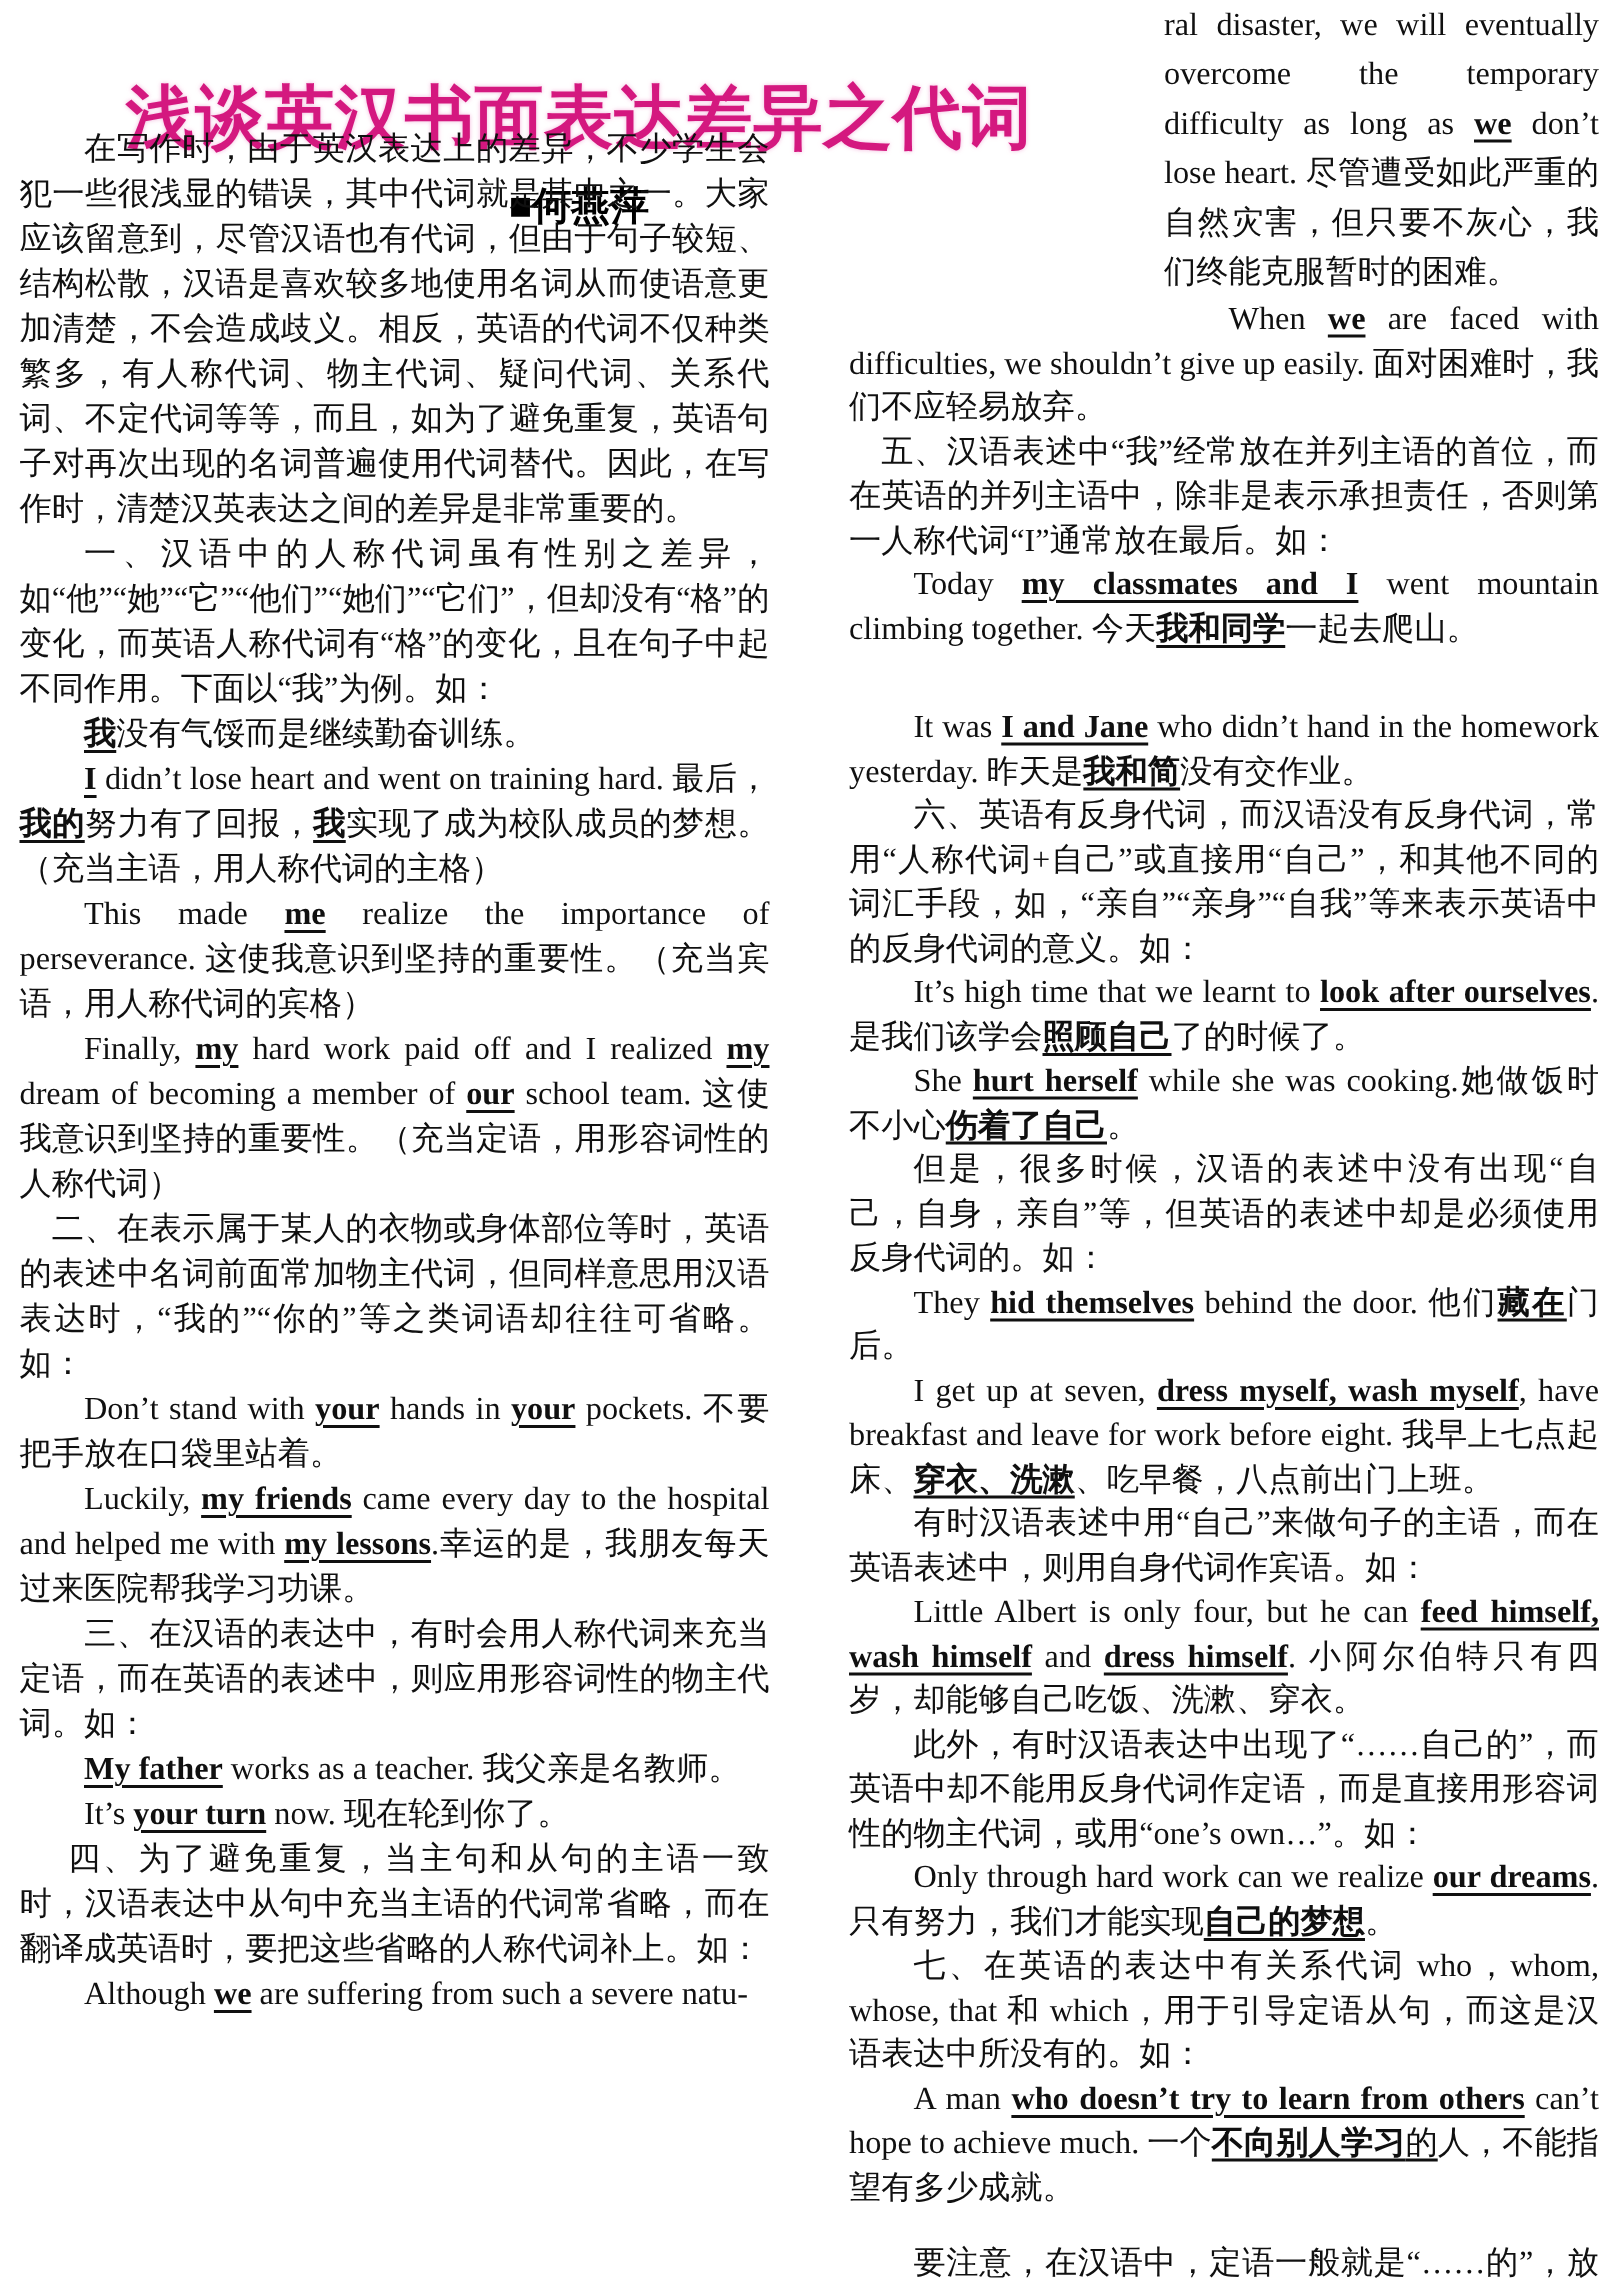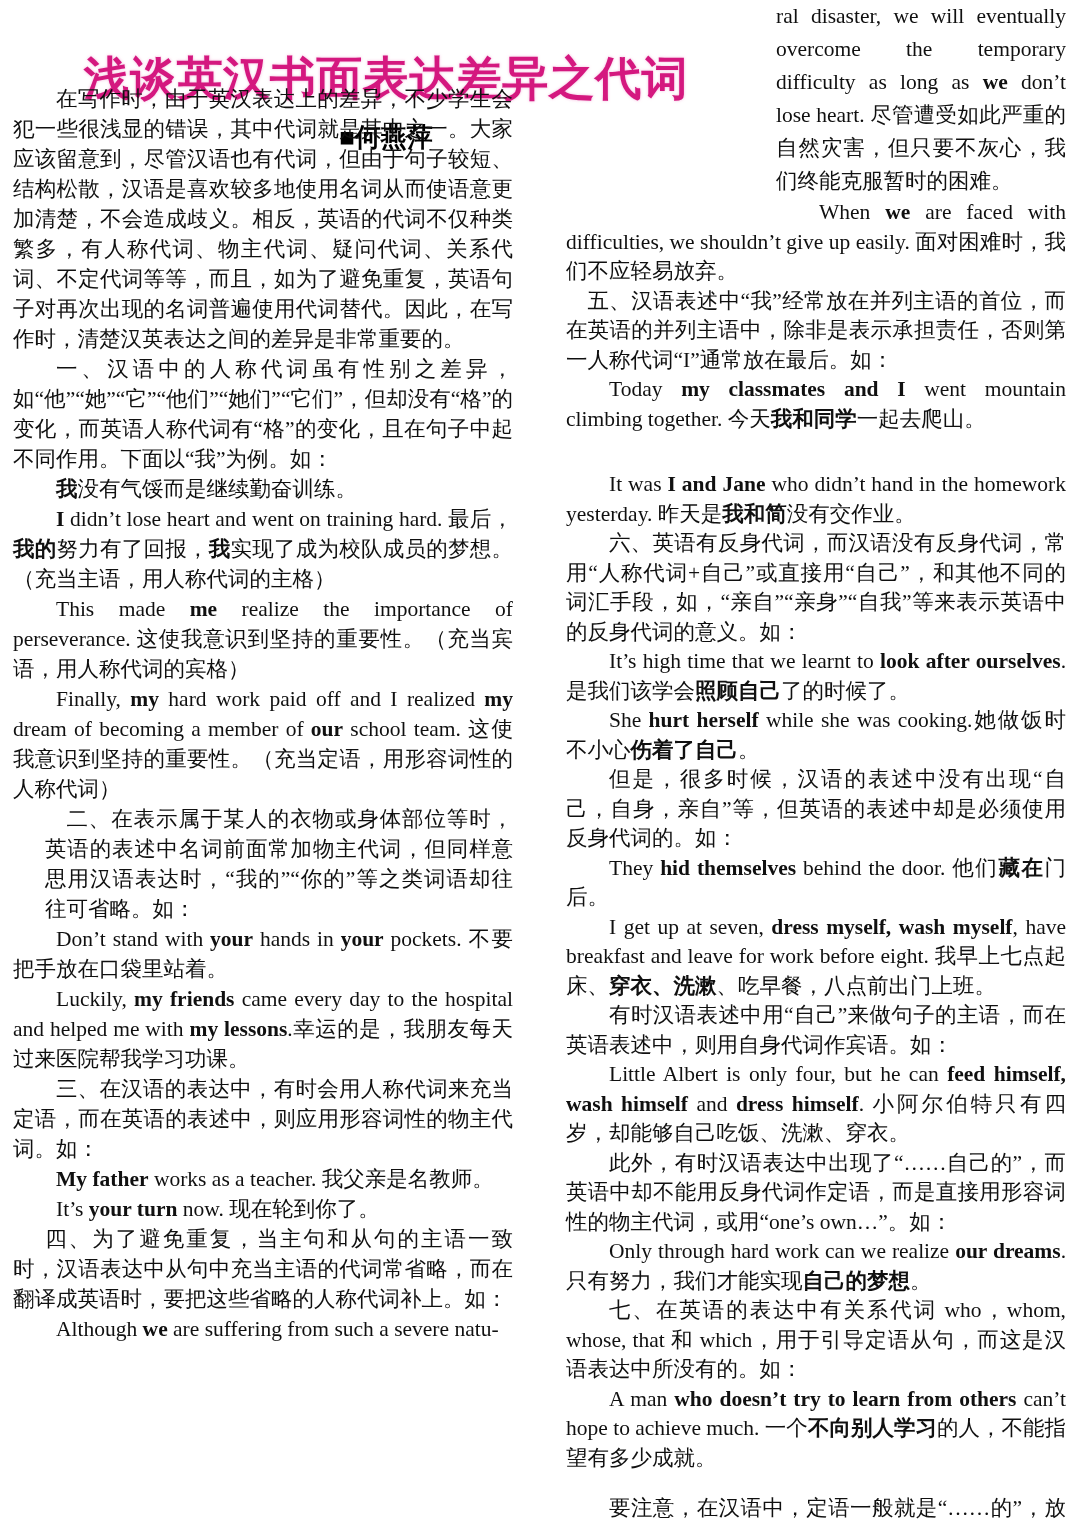--- a/index.html
+++ b/index.html
@@ -41,20 +41,21 @@
     margin:0;
     font-size:21.5px;
     line-height:30px;
     text-align:justify;
   }
   .col-right p.para{line-height:29.5px;}
   .col-right p.para.loose{line-height:33px;}
   .title-spacer{float:left;width:210px;height:226px;}
   span.b{font-weight:bold;}
   span.u{
+    text-decoration:underline;
     text-decoration-thickness:2px;
     text-underline-offset:4px;
   }
 </style>
 </head>
 <body>
 
 <div class="page">
 
   <div class="masthead">
@@ -65,21 +66,21 @@
   </div>
 
   <div class="cols">
     <div class="col col-left" id="col-left">
         <p class="para" style="text-indent: 2em;"><span>在写作时，由于英汉表达上的差异，不少学生会犯一些很浅显的错误，其中代词就是其中之一。大家应该留意到，尽管汉语也有代词，但由于句子较短、结构松散，汉语是喜欢较多地使用名词从而使语意更加清楚，不会造成歧义。相反，英语的代词不仅种类繁多，有人称代词、物主代词、疑问代词、关系代词、不定代词等等，而且，如为了避免重复，英语句子对再次出现的名词普遍使用代词替代。因此，在写作时，清楚汉英表达之间的差异是非常重要的。</span></p>
         <p class="para" style="text-indent: 2em;"><span>一、汉语中的人称代词虽有性别之差异，如“他”“她”“它”“他们”“她们”“它们”，但却没有“格”的变化，而英语人称代词有“格”的变化，且在句子中起不同作用。下面以“我”为例。如：</span></p>
         <p class="para" style="text-indent: 2em;"><span class="b u">我</span><span>没有气馁而是继续勤奋训练。</span></p>
         <p class="para" style="text-indent: 2em;"><span class="b u">I</span><span> didn’t lose heart and went on training hard. 最后，</span><span class="b u">我的</span><span>努力有了回报，</span><span class="b u">我</span><span>实现了成为校队成员的梦想。（充当主语，用人称代词的主格）</span></p>
         <p class="para" style="text-indent: 2em;"><span>This made </span><span class="b u">me</span><span> realize the importance of perseverance. 这使我意识到坚持的重要性。（充当宾语，用人称代词的宾格）</span></p>
         <p class="para" style="text-indent: 2em;"><span>Finally, </span><span class="b u">my</span><span> hard work paid off and I realized </span><span class="b u">my</span><span> dream of becoming a member of </span><span class="b u">our</span><span> school team. 这使我意识到坚持的重要性。（充当定语，用形容词性的人称代词）</span></p>
-        <p class="para" style="text-indent: 1em; margin-left: 32px;"><span>二、在表示属于某人的衣物或身体部位等时，英语的表述中名词前面常加物主代词，但同样意思用汉语表达时，“我的”“你的”等之类词语却往往可省略。如：</span></p>
+        <p class="para" style="text-indent: 1em;"><span>二、在表示属于某人的衣物或身体部位等时，英语的表述中名词前面常加物主代词，但同样意思用汉语表达时，“我的”“你的”等之类词语却往往可省略。如：</span></p>
         <p class="para" style="text-indent: 2em;"><span>Don’t stand with </span><span class="b u">your</span><span> hands in </span><span class="b u">your</span><span> pockets. 不要把手放在口袋里站着。</span></p>
         <p class="para" style="text-indent: 2em;"><span>Luckily, </span><span class="b u">my friends</span><span> came every day to the hospital and helped me with </span><span class="b u">my lessons</span><span>.幸运的是，我朋友每天过来医院帮我学习功课。</span></p>
         <p class="para" style="text-indent: 2em; font-family: Liberation Serif, serif;"><span>三、在汉语的表达中，有时会用人称代词来充当定语，而在英语的表述中，则应用形容词性的物主代词。如：</span></p>
         <p class="para" style="text-indent: 2em;"><span class="b u">My father</span><span> works as a teacher. 我父亲是名教师。</span></p>
         <p class="para" style="text-indent: 2em;"><span>It’s </span><span class="b u">your turn</span><span> now. 现在轮到你了。</span></p>
         <p class="para" style="text-indent: 1.5em;"><span>四、为了避免重复，当主句和从句的主语一致时，汉语表达中从句中充当主语的代词常省略，而在翻译成英语时，要把这些省略的人称代词补上。如：</span></p>
         <p class="para" style="text-indent: 2em;"><span>Although </span><span class="b u">we</span><span> are suffering from such a severe natu-</span></p>
       </div>
     <div class="col col-right" id="col-right">
       <div class="title-spacer"></div>

